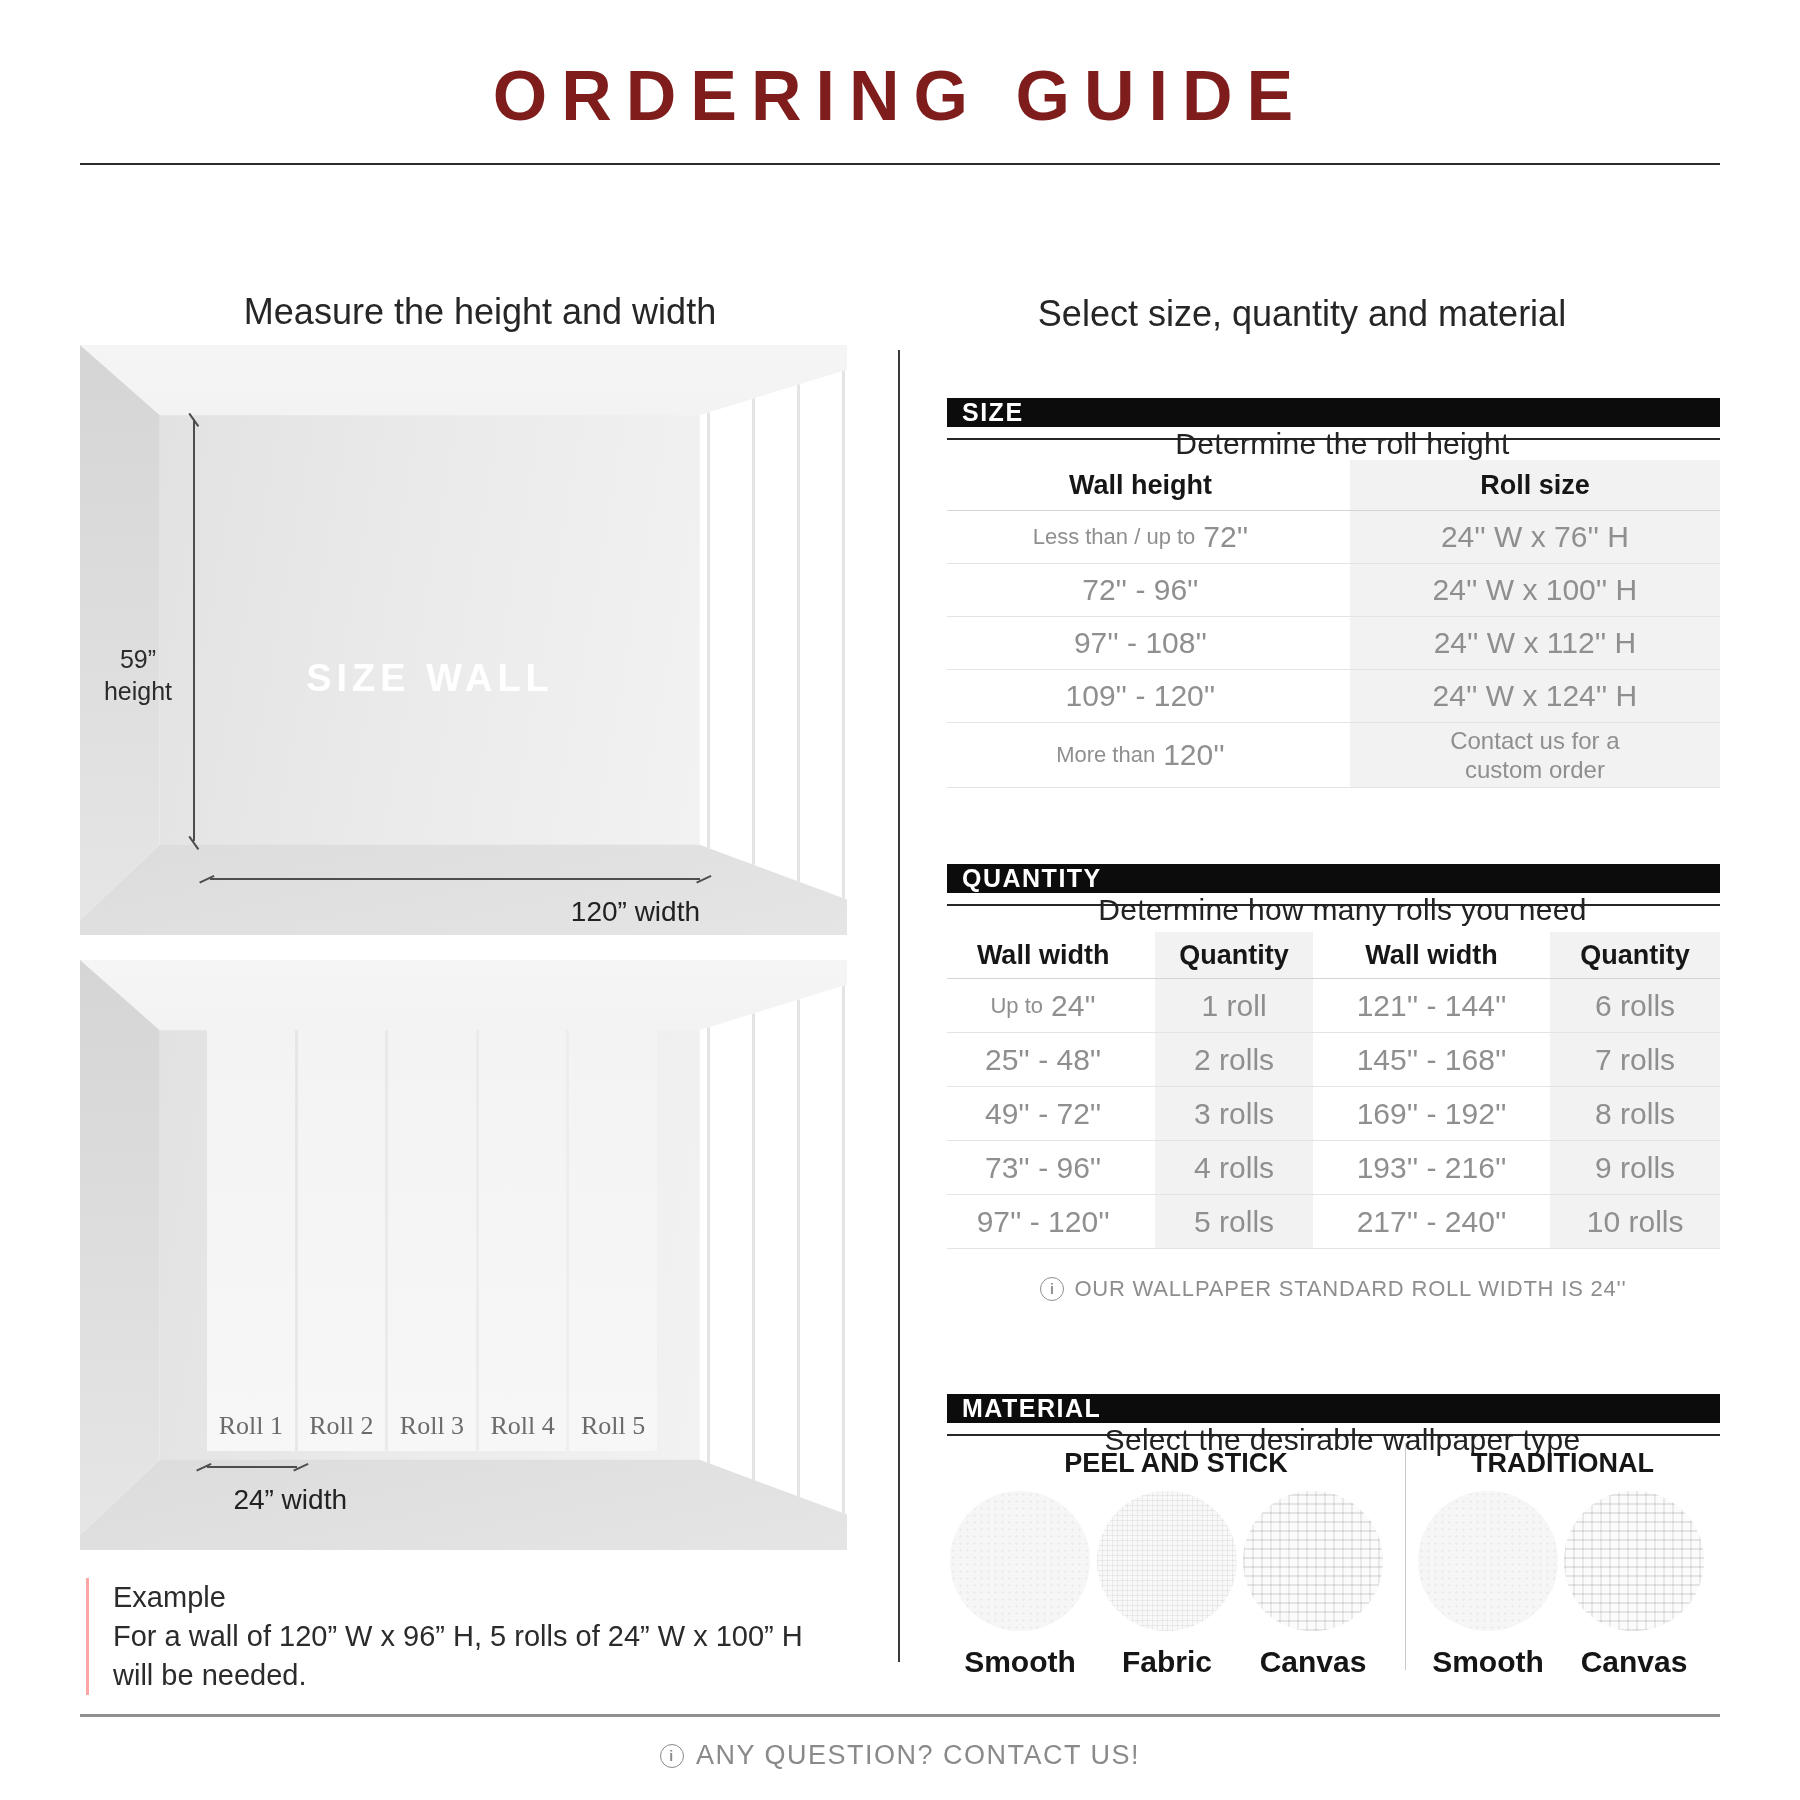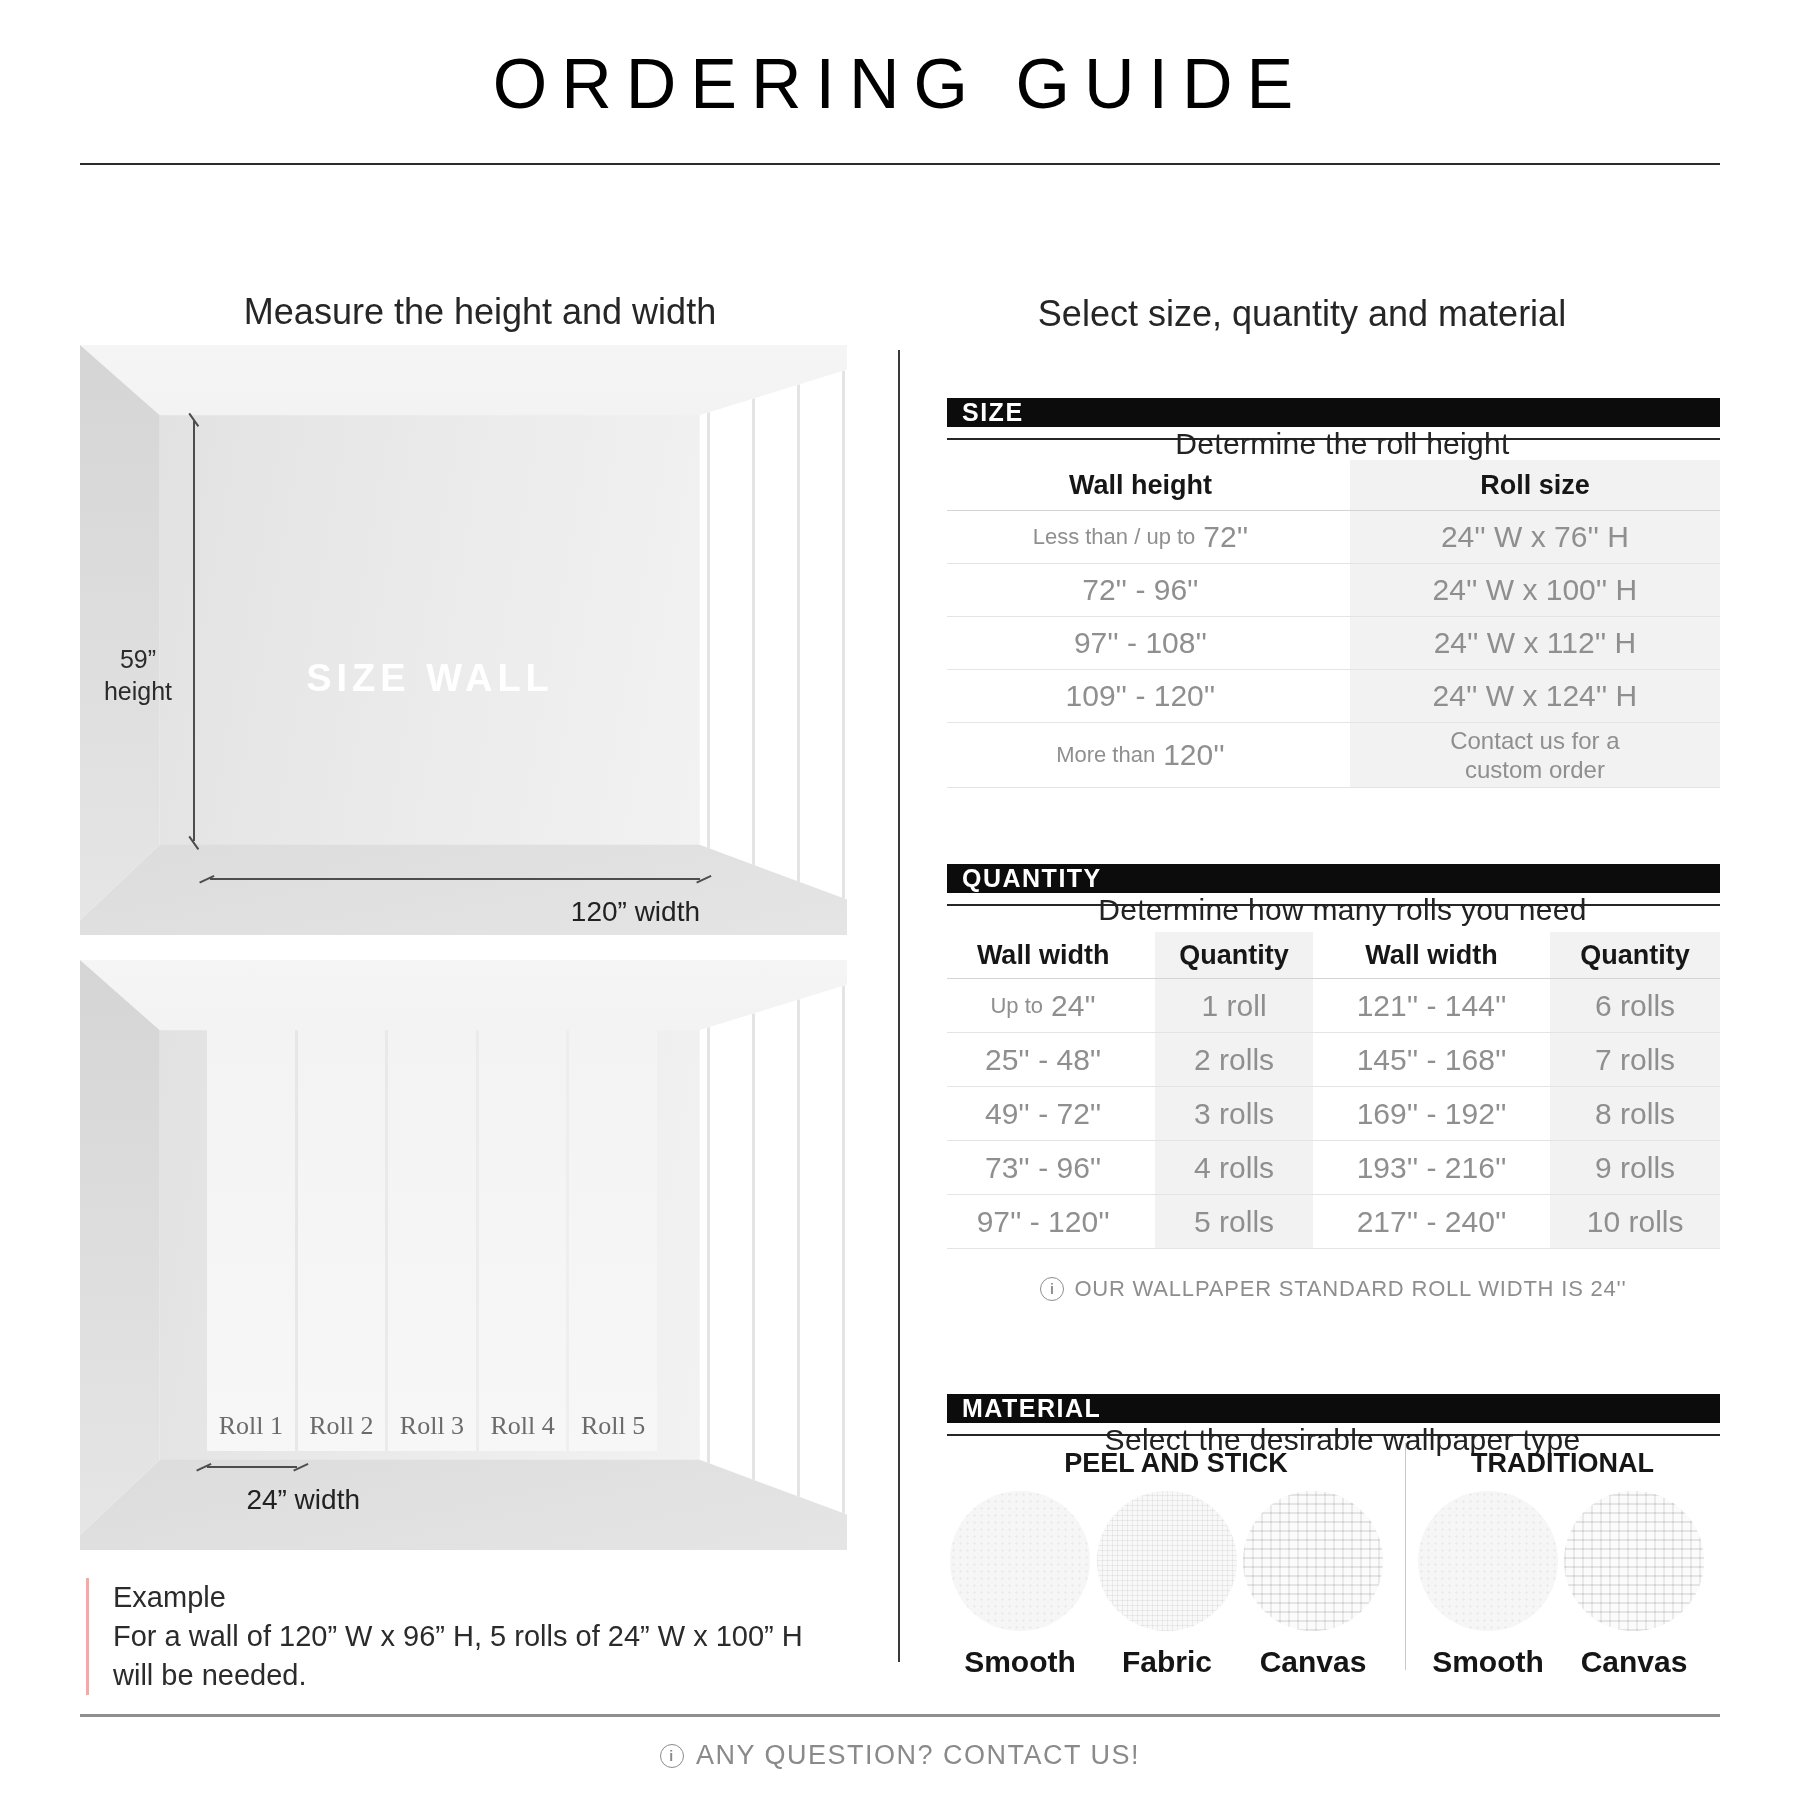--- a/index.html
+++ b/index.html
@@ -1,21 +1,21 @@
 <!DOCTYPE html>
 <html><head>
 <meta charset="utf-8">
 <style>
   html,body{margin:0;padding:0;background:#fff;}
   .page{position:relative;width:1800px;height:1800px;background:#ffffff;
         font-family:"Liberation Sans",sans-serif;color:#1a1a1a;overflow:hidden;}
 
   
-  .title{position:absolute;top:44px;left:0;width:100%;text-align:center;
-         font-size:70px;font-weight:400;letter-spacing:14px;color:#000000;}
+  .title{position:absolute;top:56px;left:0;width:100%;text-align:center;
+         font-size:70px;font-weight:700;letter-spacing:14px;color:#7f1d1d;}
   .top-rule{position:absolute;left:80px;top:163px;width:1640px;height:2px;background:#2b2b2b;}
 
   .col-heading{position:absolute;font-size:36px;line-height:52px;color:#262626;text-align:center;}
   .col-heading.left{left:80px;top:286px;width:800px;}
   .col-heading.right{left:947px;top:288px;width:710px;}
 
   
   .col-divider{position:absolute;left:898px;top:350px;width:2px;height:1312px;background:#3a3a3a;}
 
   
@@ -158,21 +158,21 @@
           <span>Roll 3</span>
         </div>
       <div class="panel">
           <span>Roll 4</span>
         </div>
       <div class="panel">
           <span>Roll 5</span>
         </div>
     </div>
     <div class="dim dim-h" style="left:127px;top:506px;width:90px;"></div>
-    <div class="width-label" style="left:90px;top:524px;width:190px;">24” width</div>
+    <div class="width-label" style="left:77px;top:524px;width:190px;">24” width</div>
   </div>
 
   <div class="example">
     <div>Example</div>
     <div>For a wall of 120” W x 96” H, 5 rolls of 24” W x 100” H</div>
     <div>will be needed.</div>
   </div>
 
   <div class="sec-head" style="top:398px;">
     <div class="badge">SIZE</div>

